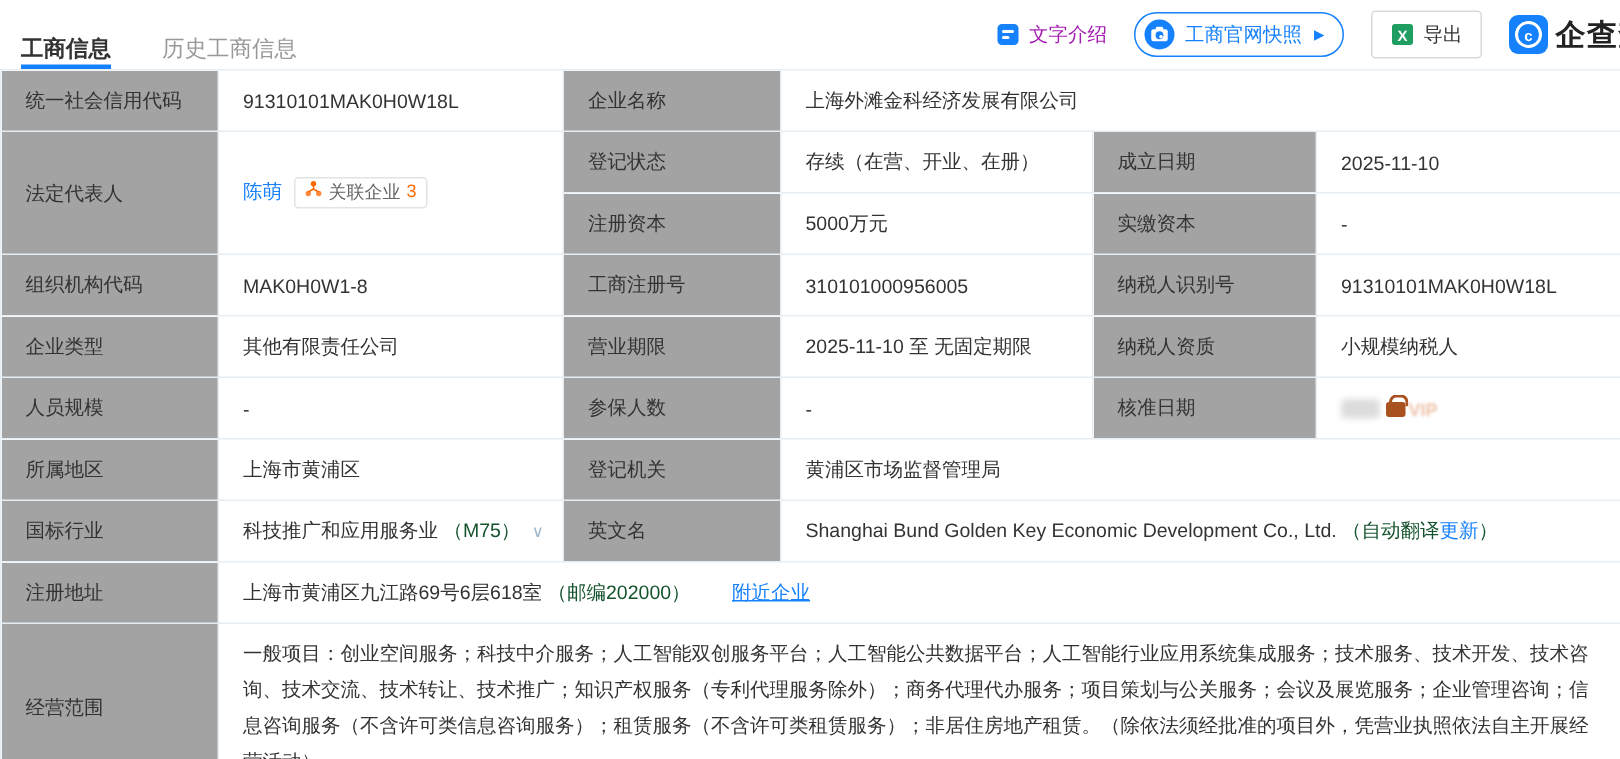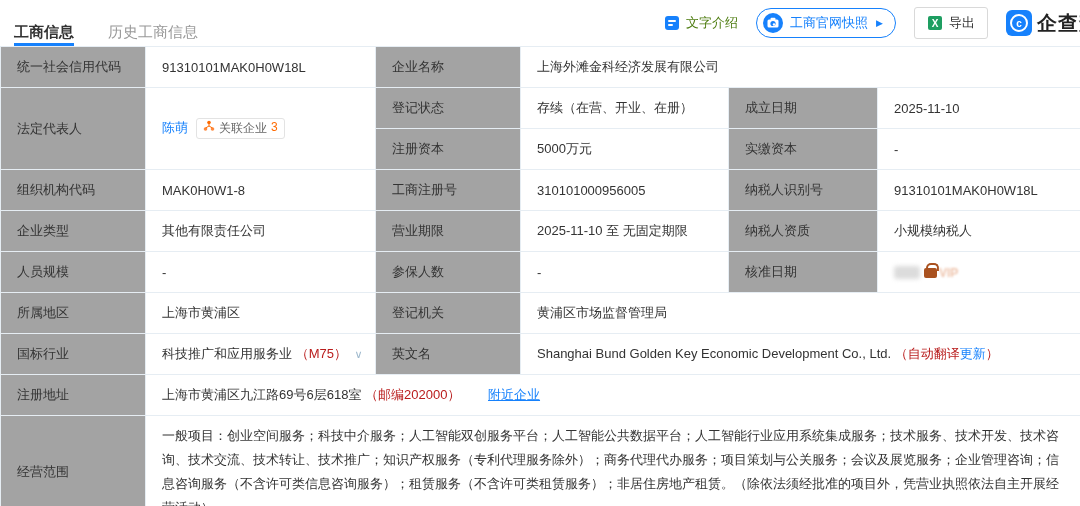--- a/index.html
+++ b/index.html
@@ -8,36 +8,36 @@
   body { position:relative; font-size:13px; color:#333; }
 
   
   .topbar { height:46px; display:flex; align-items:center; padding-left:14px; position:relative; }
   .tabs { display:flex; gap:34px; height:100%; align-items:stretch; }
   .tab { display:flex; align-items:center; font-size:15px; color:#999; cursor:pointer;
          border-bottom:3px solid transparent; padding-top:21px; }
   .tab.active { color:#333; font-weight:bold; border-bottom-color:#1681fc; }
 
   .toolbar { position:absolute; right:0; top:0; height:46px; display:flex; align-items:center; gap:18px; }
-  .tool-plain { display:flex; align-items:center; gap:6px; color:#4d7c0f; cursor:pointer; }
+  .tool-plain { display:flex; align-items:center; gap:6px; color:#a21caf; cursor:pointer; }
   .btn-snapshot { display:flex; align-items:center; gap:6px; border:1px solid #1681fc; color:#1681fc;
     height:30px; padding:0 12px 0 5px; border-radius:16px; cursor:pointer; background:#fff;justify-content:center; }
   .btn-snapshot .arrow { font-size:9px; margin-left:2px; }
   .btn-export { display:flex; align-items:center; gap:6px; border:1px solid #d9d9d9; color:#333;
     height:32px; padding:0 12px; border-radius:3px; cursor:pointer; background:#fff; }
   .logo-wrap { display:flex; align-items:center; gap:5px; width:74px; overflow:hidden; flex-shrink:0; }
   .logo-text { font-size:20px; font-weight:bold; color:#222; white-space:nowrap; letter-spacing:1px; }
 
   
   table { width:1080px; border-collapse:collapse; table-layout:fixed; }
   td { border:1px solid #e6edf3; padding:0 10px 0 16px; height:41px; vertical-align:middle;
        font-size:13px; color:#333; overflow:hidden; white-space:nowrap; }
   td.lbl { background:#a3a3a3; }
   td.wrap { white-space:normal; line-height:24px; padding-top:8px; padding-bottom:8px; }
-  .gray { color:#b91c1c; }
+  .gray { color:#14532d; }
   .link { color:#1681fc; cursor:pointer; text-decoration:none; }
   .link.u { text-decoration:underline; }
   .chev { color:#9db8cc; font-size:11px; margin-left:4px; cursor:pointer; }
 
   .badge { display:inline-flex; align-items:flex-start; gap:4px; border:1px solid #e3e3e3; border-radius:3px;
     background:#fff; padding:1px 6px; margin-left:8px; color:#666; font-size:12px; cursor:pointer; }
   .badge .cnt { color:#ff6a00; }
 
   
   .blur-blob { display:inline-block; width:26px; height:13px; background:#dcdcdc; border-radius:3px;

